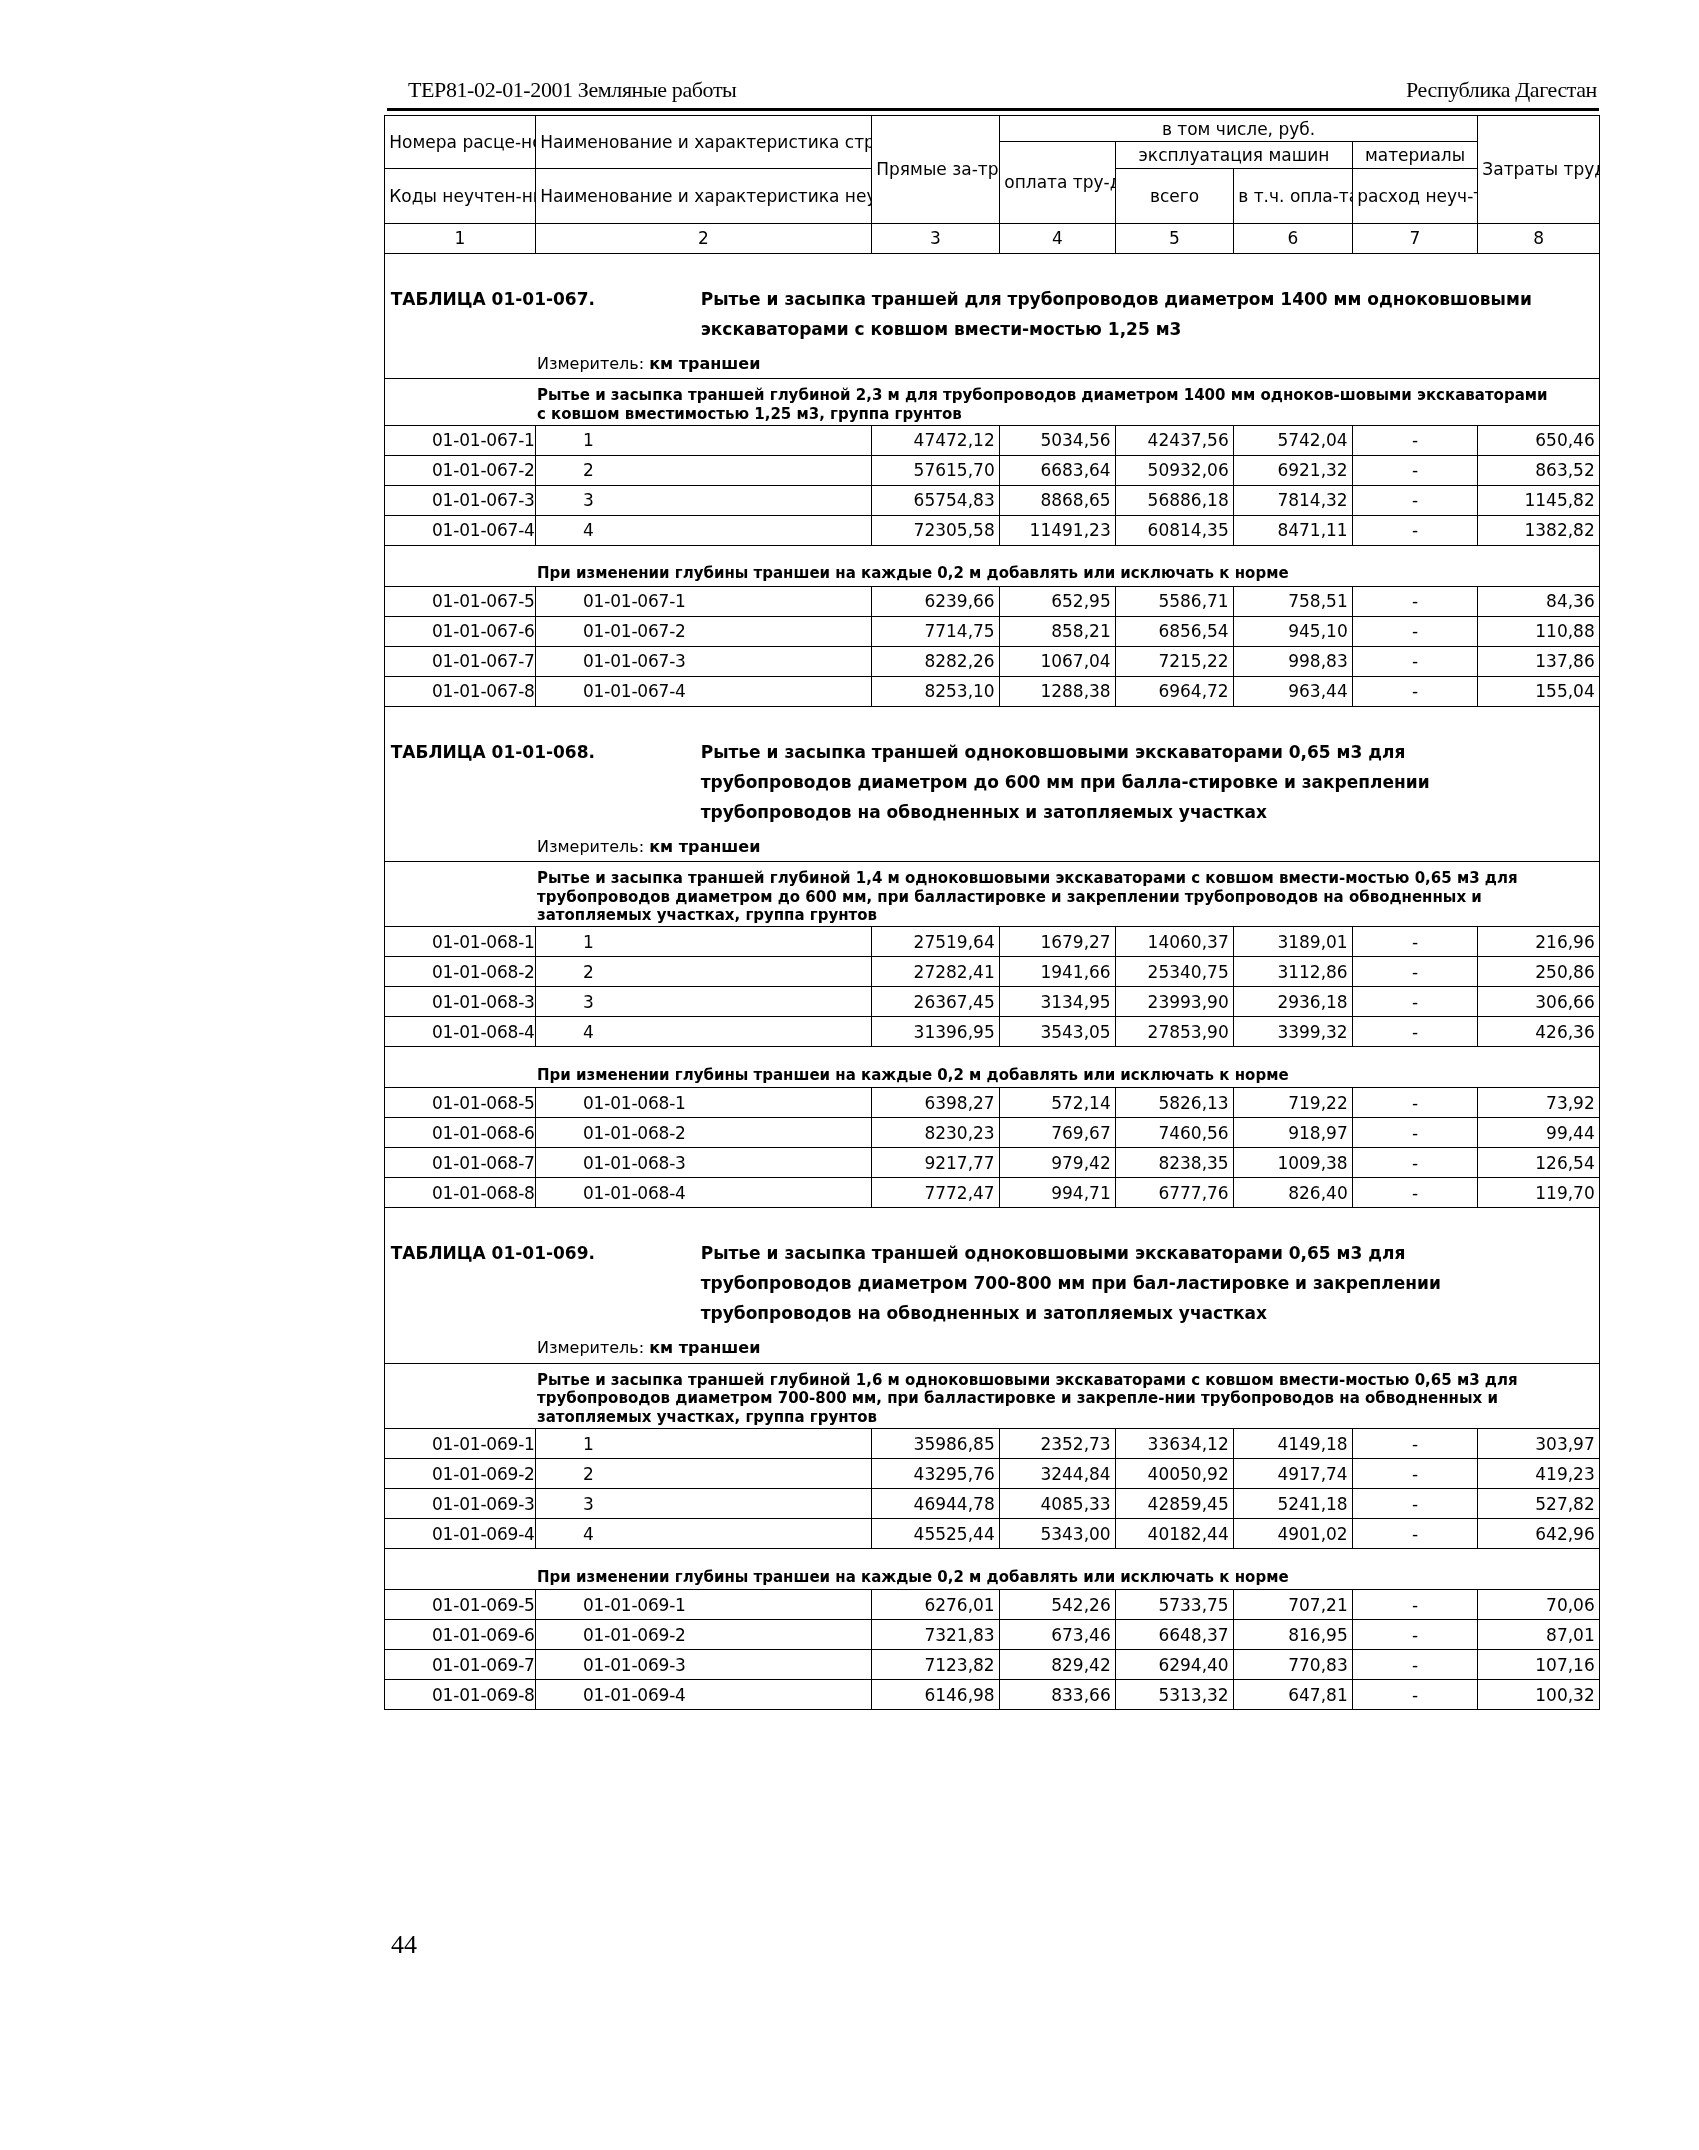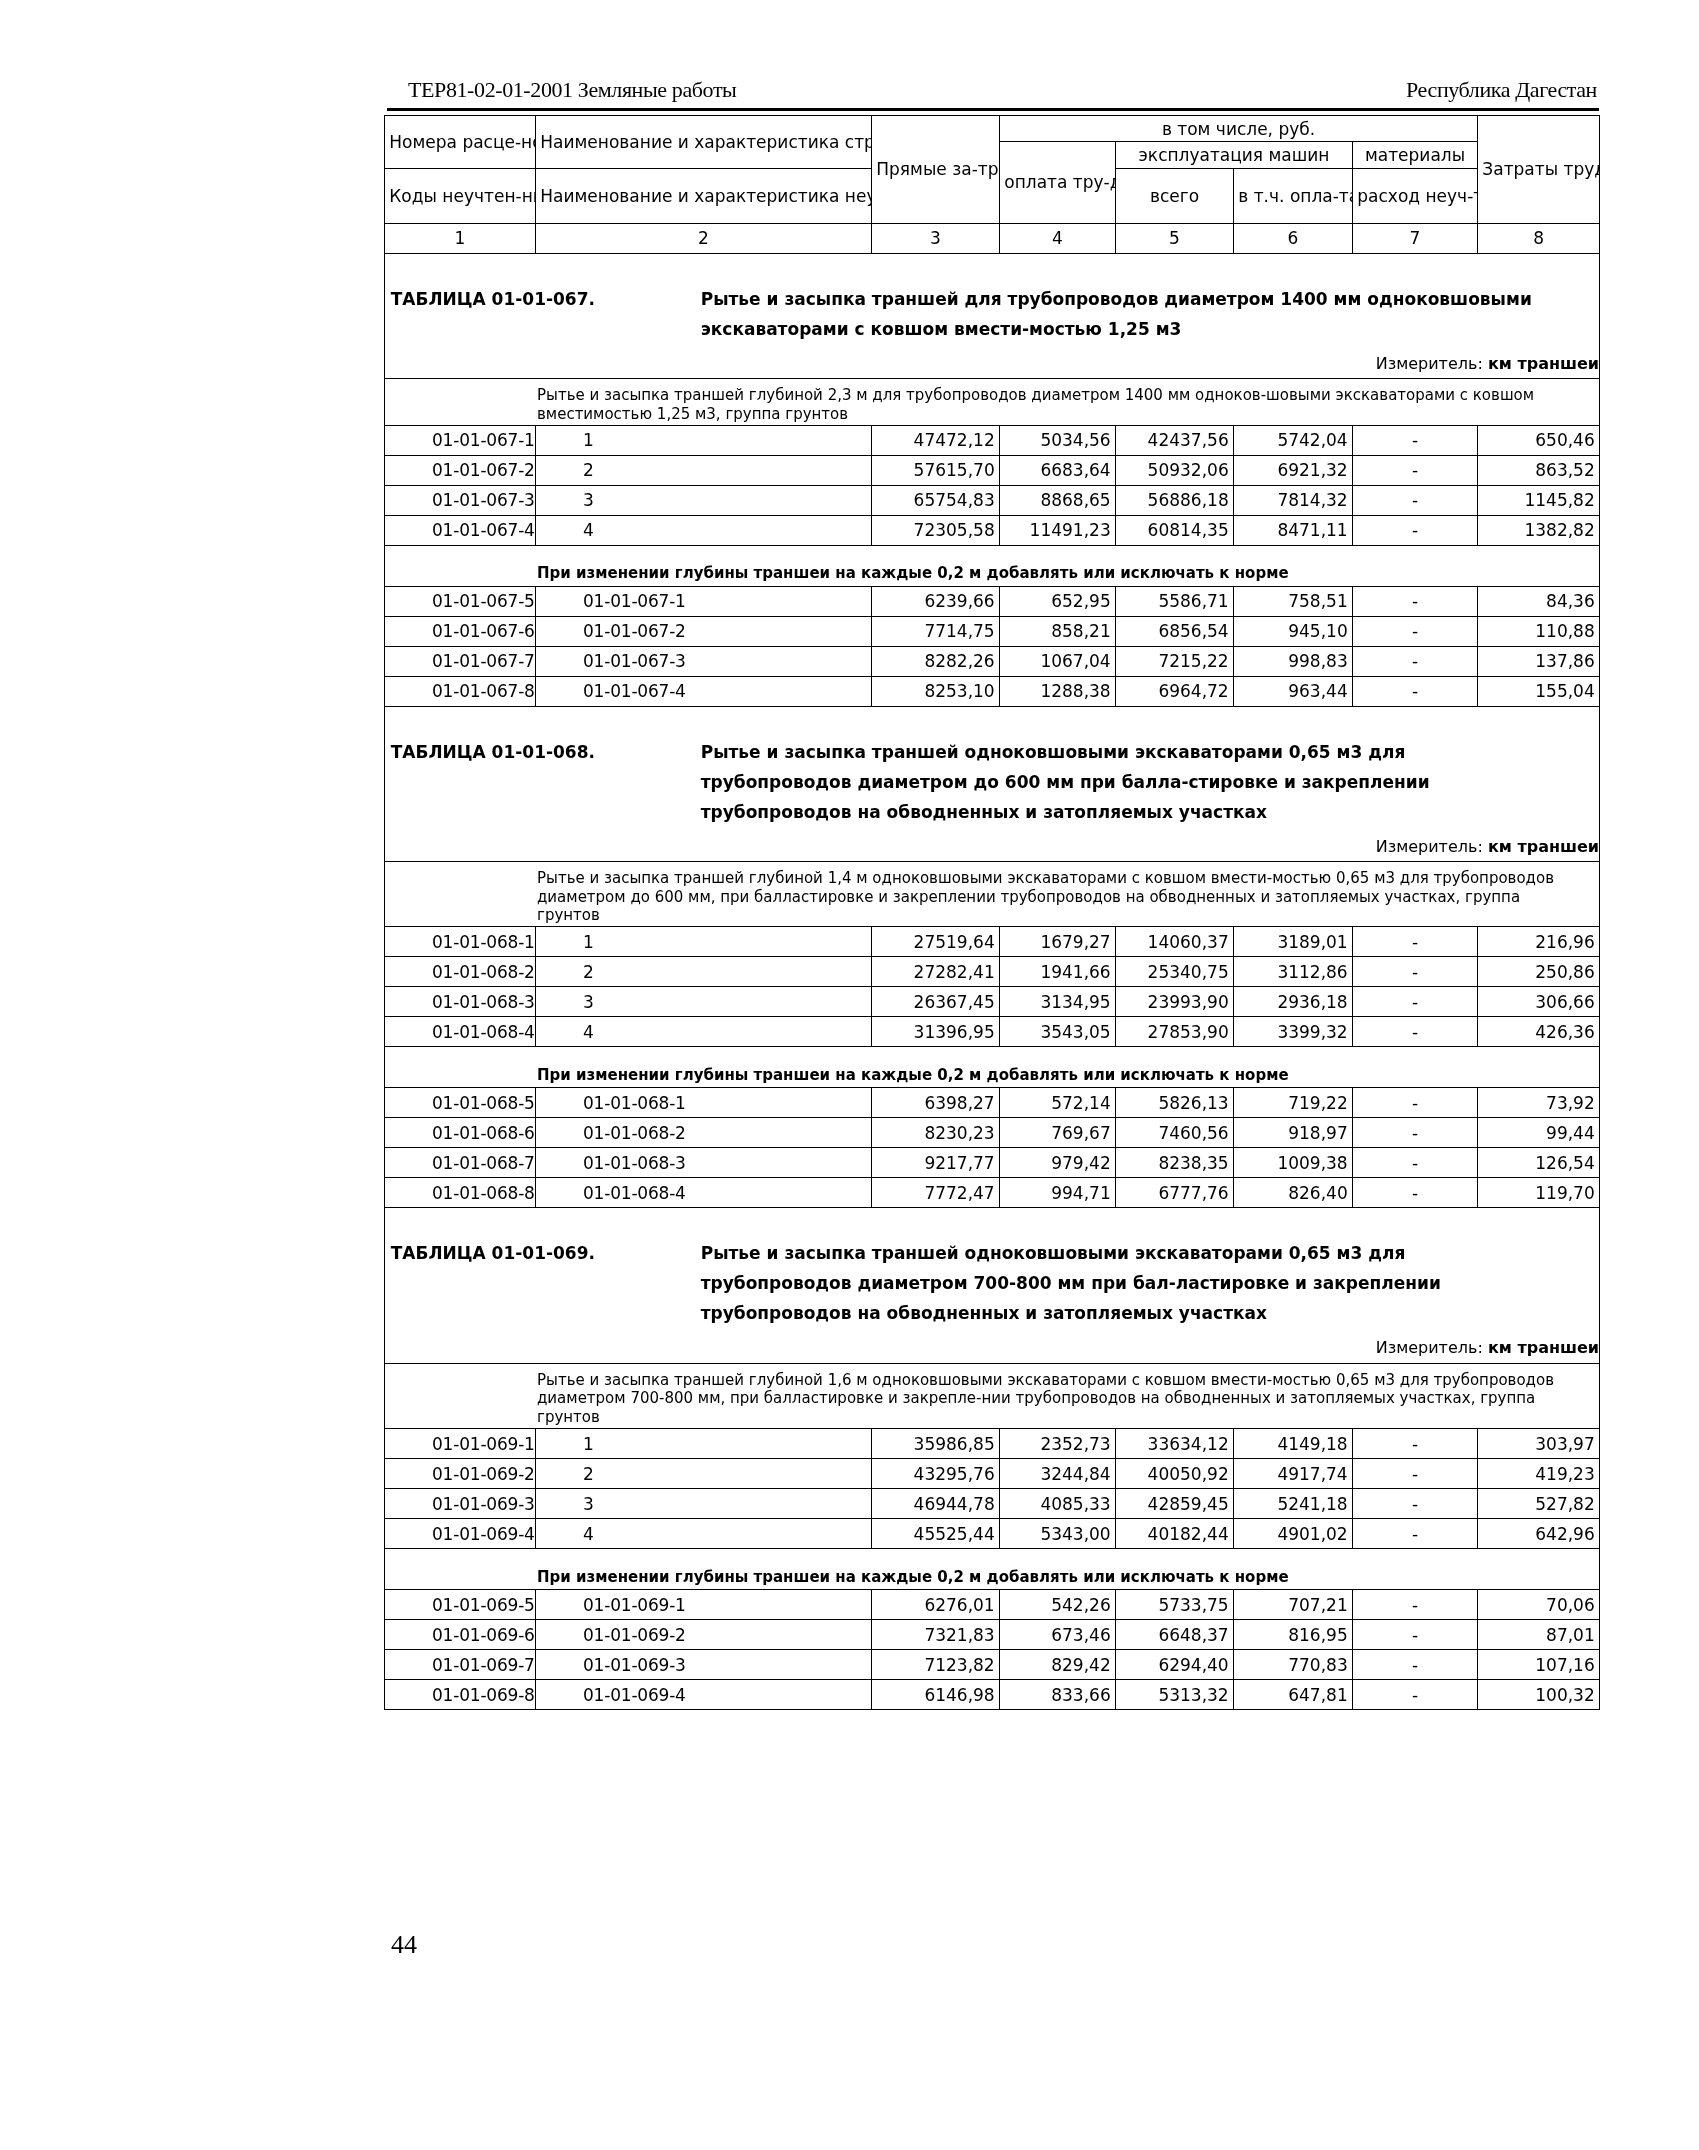--- a/index.html
+++ b/index.html
@@ -17,23 +17,23 @@
   .hdr td { font-size: 13.6px; line-height: 17px; white-space: normal; text-align: center; }
   .thick-top td { border-top-width: 2.9px; }
   .thick-bot td { border-bottom-width: 2.9px; }
   .numrow td { height: 29px; font-size: 18px; }
   .code { font-size: 17px; letter-spacing: -0.2px; }
 
   td.section { border-left: 1.4px solid #000; border-right: 1.4px solid #000; padding: 0 !important; white-space: normal !important; }
   .tbl-title { display: flex; padding: 30px 0 0 5.7px; font-weight: bold; font-size: 17px; line-height: 30px; }
   .tbl-title .lbl { width: 310px; flex-shrink: 0; }
   .tbl-title .txt { width: 860px; }
-  .meter { padding: 10px 0 4.3px 152px; font-size: 16px; line-height: 20px; text-align: right; }
+  .meter { padding: 10px 0 4.3px 152px; font-size: 16px; line-height: 20px; }
   .meter b { font-weight: bold; }
-  .subhead { padding: 7.2px 43px 1.4px 152px; font-weight: normal; font-size: 15px; line-height: 18.6px; }
+  .subhead { padding: 7.2px 43px 1.4px 152px; font-weight: bold; font-size: 15px; line-height: 18.6px; }
   .modhead { padding: 18.6px 0 2.9px 152px; font-weight: bold; font-size: 15px; line-height: 18.6px; }
   .page-number { position: absolute; left: 391px; top: 1930px; font-family: "Liberation Serif", serif; font-size: 26px; }
 </style>
 </head>
 <body>
 
 <div class="page-header">
   <span class="left">ТЕР81-02-01-2001  Земляные работы</span>
   <span class="right">Республика Дагестан</span>
 </div>

